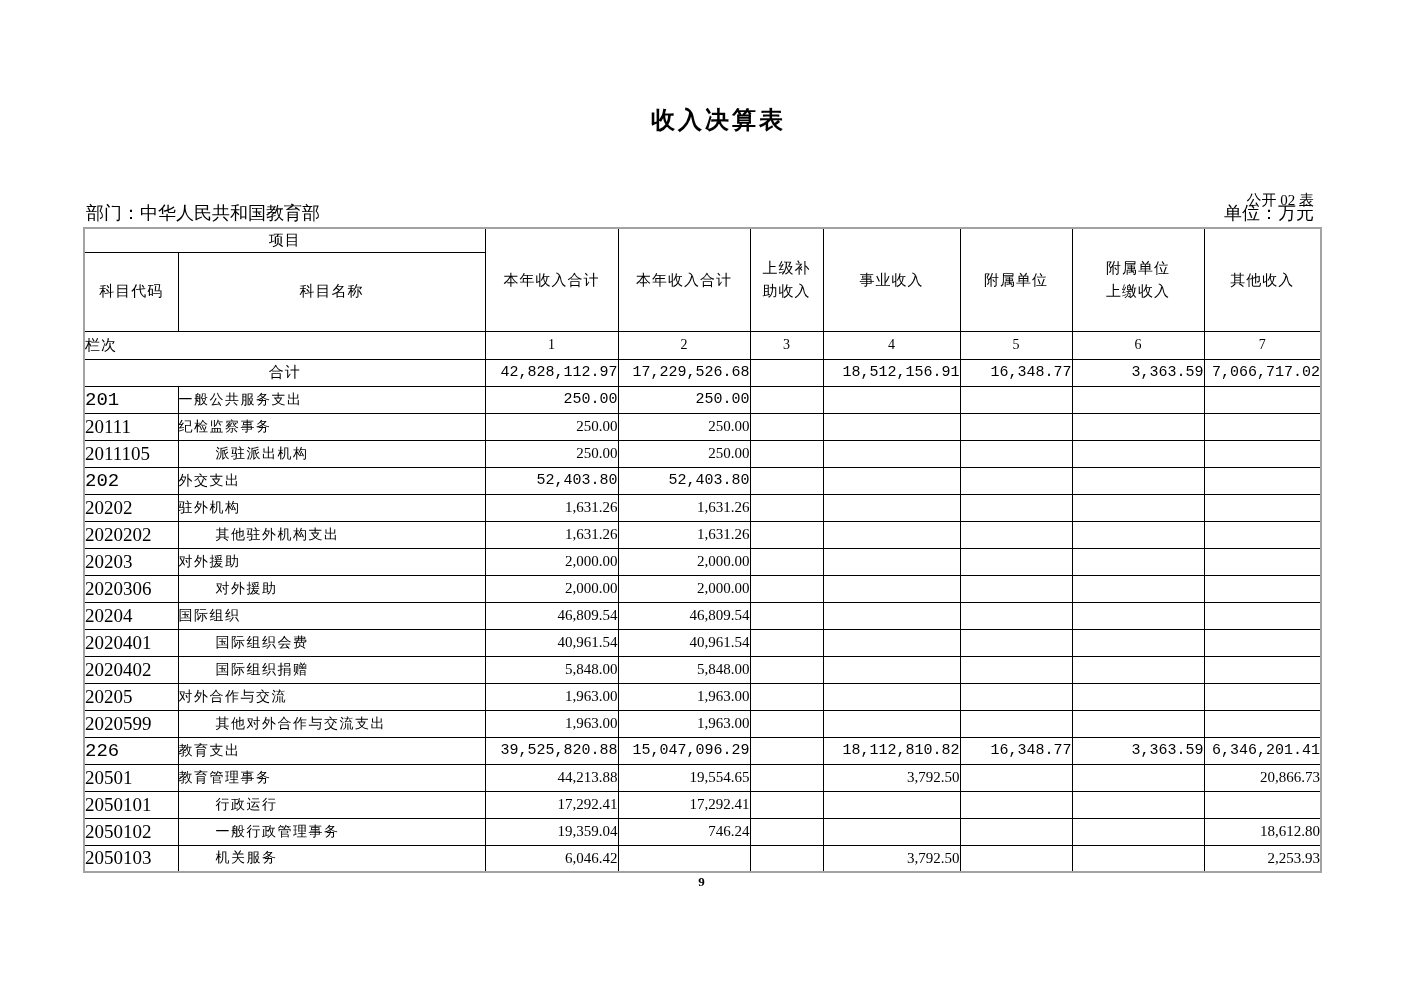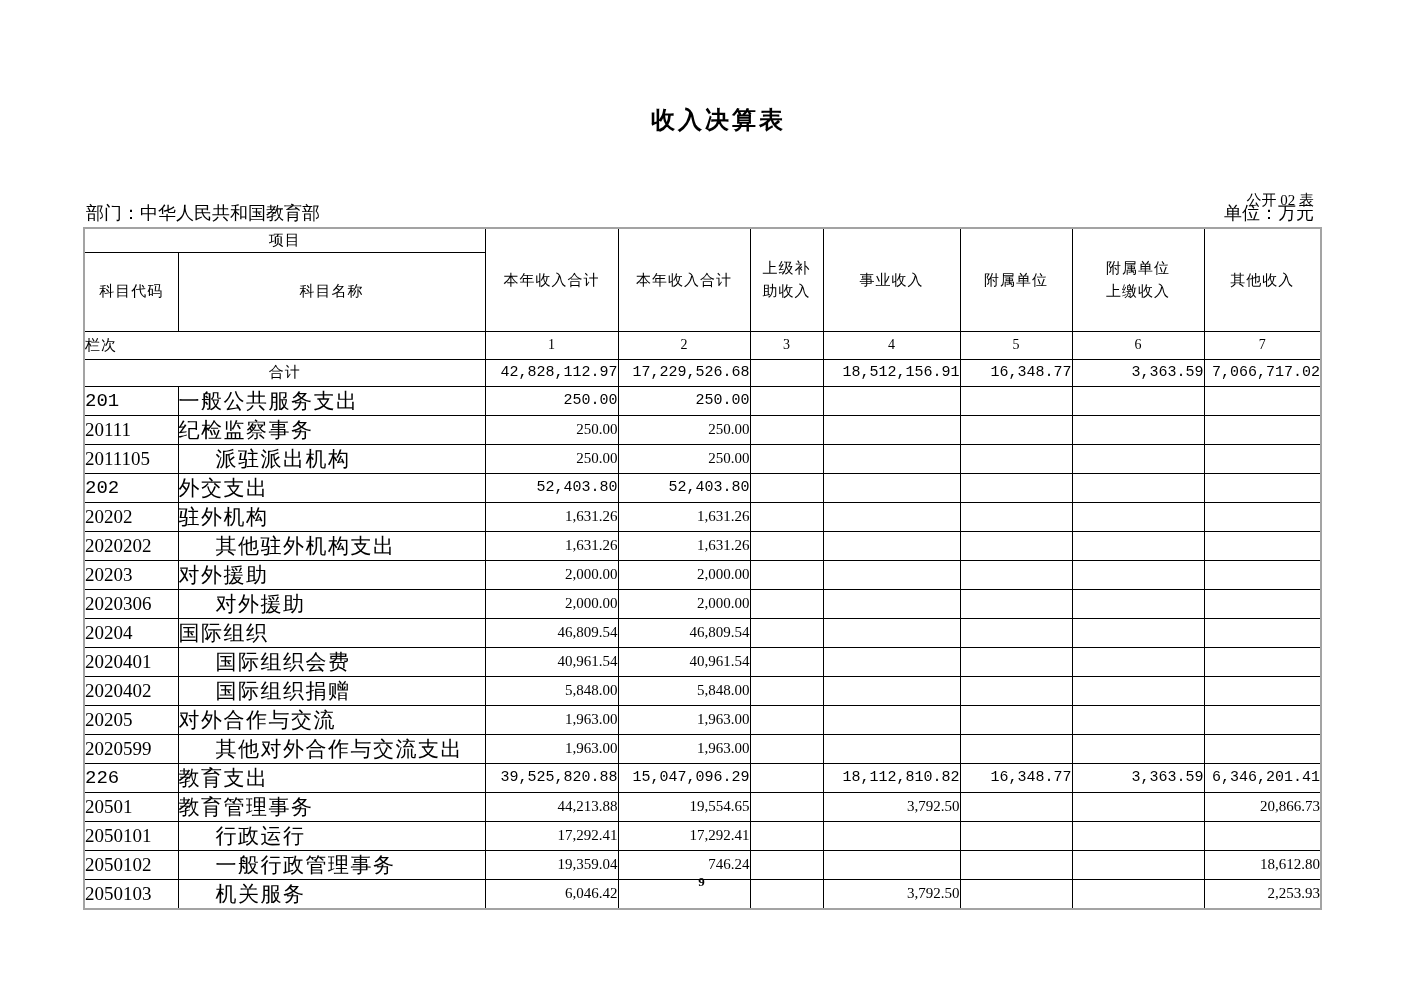--- a/index.html
+++ b/index.html
@@ -56,21 +56,21 @@
     font-size: 15px;
     text-align: center;
     letter-spacing: 1px;
     white-space: pre-line;
     line-height: 1.5;
   }
   td.lanci-num { font-size: 14px; text-align: center; }
   td.lanci-label { font-size: 15px; text-align: left; letter-spacing: 1px; }
   td.total-label { font-size: 15px; text-align: center; letter-spacing: 1px; }
   td.code-cell { font-size: 19px; text-align: left; padding-left: 7px; }
-  td.name-cell { font-size: 21px; text-align: left; padding-left: 7px; letter-spacing: 1.5px; }
+  td.name-cell { font-size: 14px; text-align: left; padding-left: 7px; letter-spacing: 1.5px; }
   td.name-cell.indent { padding-left: 37px; }
   td.num-cell { font-size: 15px; text-align: right; padding-right: 9px; }
   .b { font-weight: bold; font-family: Liberation Mono, monospace; }
   .page-number {
     position: absolute;
     left: 83px; width: 1237px; top: 874px;
     text-align: center;
     font-size: 13px;
     font-weight: bold;
   }

